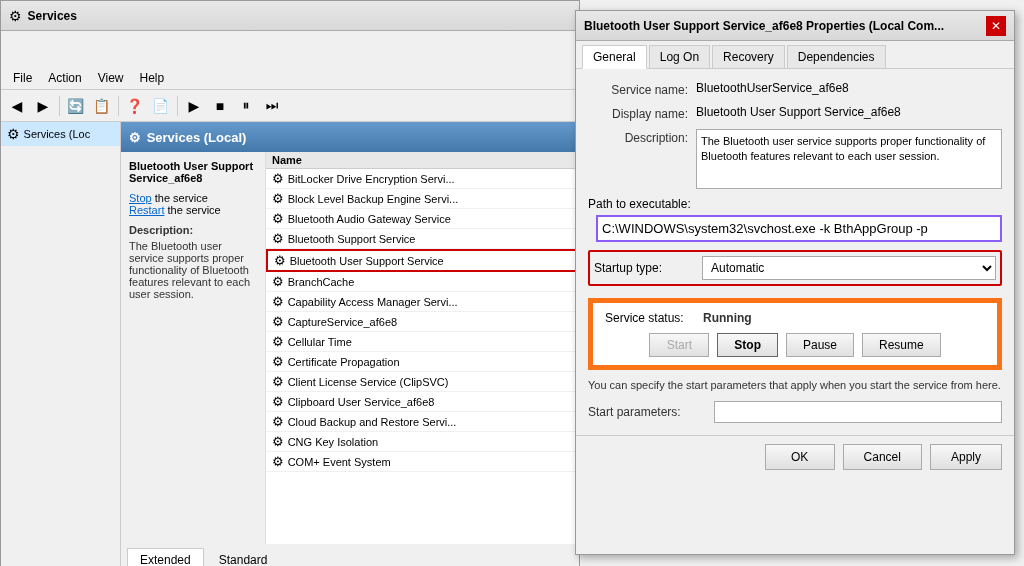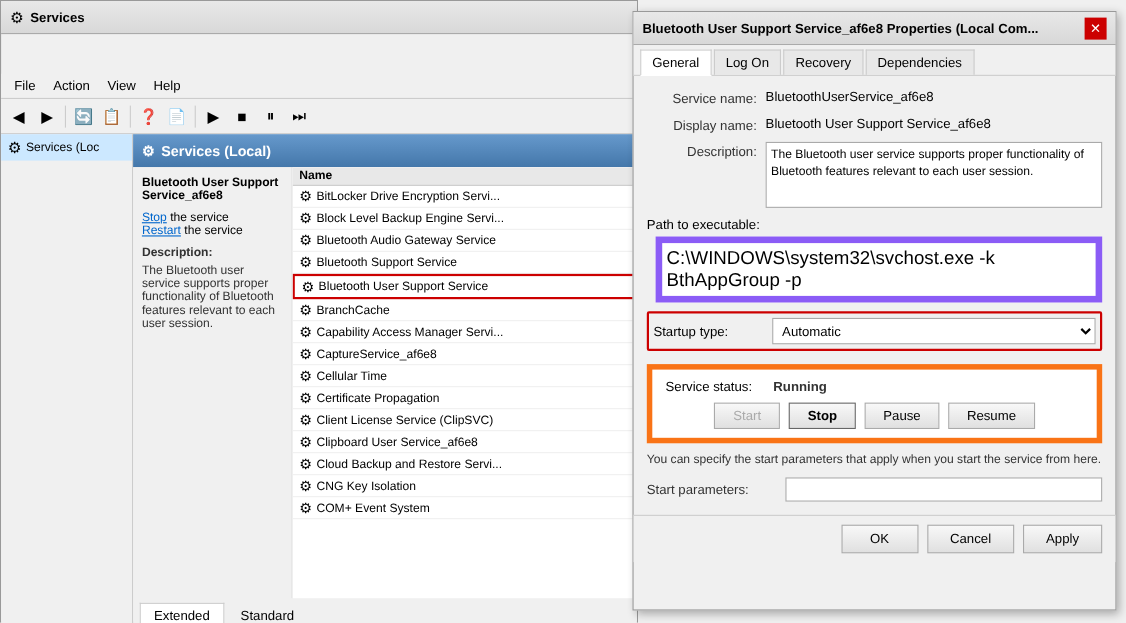--- a/index.html
+++ b/index.html
@@ -281,24 +281,24 @@
     }
     .field-value.multiline {
       border: 1px solid #aaa;
       padding: 4px;
       background: white;
       min-height: 60px;
       font-size: 11px;
       line-height: 1.4;
     }
     .field-value.path {
-      border: 6px solid #8b5cf6;
+      border: 2px solid #8b5cf6;
       padding: 4px;
       background: white;
-      font-size: 17px;
+      font-size: 13px;
     }
 
     .startup-row {
       display: flex;
       align-items: center;
       gap: 8px;
       margin-bottom: 12px;
       border: 2px solid #cc0000;
       padding: 4px;
       border-radius: 2px;

